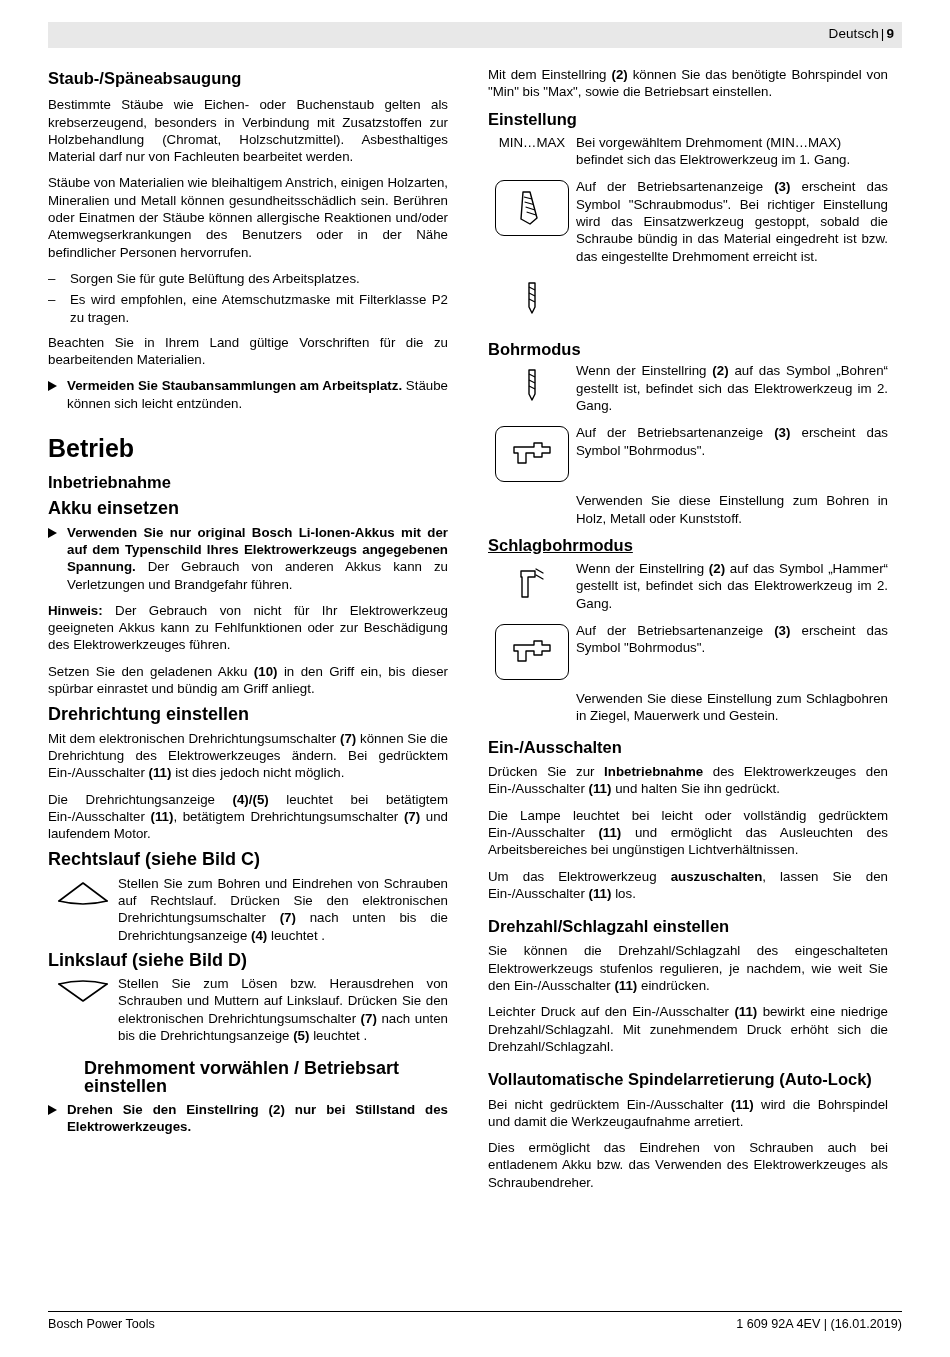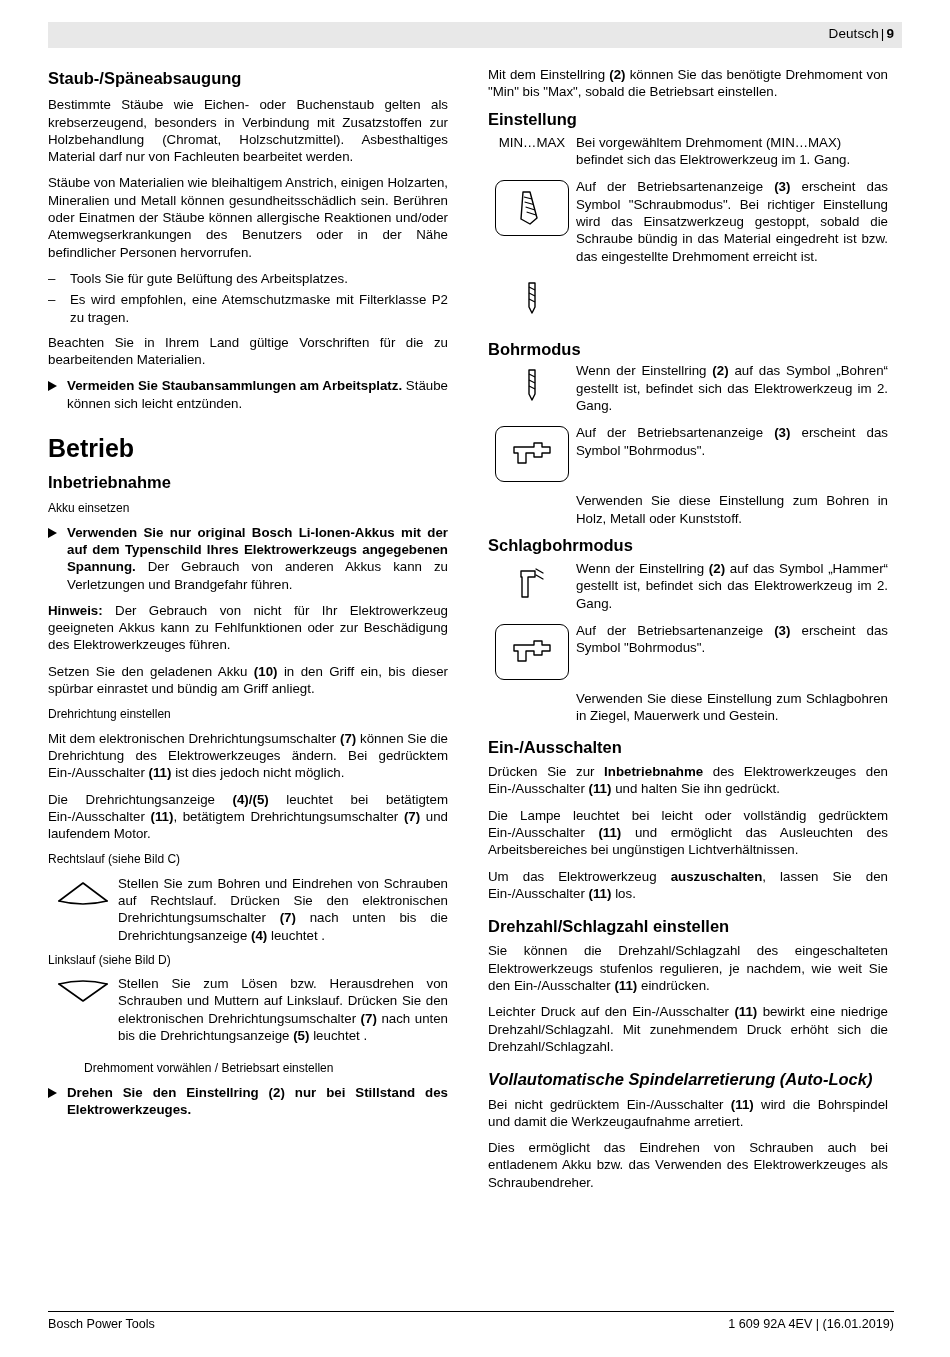--- a/index.html
+++ b/index.html
@@ -64,22 +64,22 @@
     font-weight: bold;
     margin: 22px 0 12px 0;
     line-height: 28px;
   }
   h3.sub {
     font-size: 16.5px;
     font-weight: bold;
     margin: 4px 0 9px 0;
   }
   h4.subsub {
-    font-size: 12px;
-    font-weight: normal;
+    font-size: 18px;
+    font-weight: bold;
     margin: 8px 0 6px 0;
   }
   h4.subsub.first { margin-top: 0; }
 
   .b { font-weight: bold; }
 
   
   .dashitem {
     display: flex;
     margin-bottom: 4px;
@@ -169,21 +169,21 @@
   }
   .dir-row .dir-text {
     flex: 1;
     text-align: justify;
   }
 
   
   .footer {
     position: absolute;
     left: 48px;
-    right: 56px;
+    right: 48px;
     bottom: 26px;
     border-top: 1px solid #000;
     padding-top: 5px;
     font-size: 12.6px;
     display: flex;
     justify-content: space-between;
   }
 </style>
 </head>
 <body>
@@ -198,21 +198,21 @@
 
   <div class="col col-left">
 
     <h3 class="sub">Staub-/Späneabsaugung</h3>
 
     <p>Bestimmte Stäube wie Eichen- oder Buchenstaub gelten als krebserzeugend, besonders in Verbindung mit Zusatzstoffen zur Holzbehandlung (Chromat, Holzschutzmittel). Asbesthaltiges Material darf nur von Fachleuten bearbeitet werden.</p>
     <p>Stäube von Materialien wie bleihaltigem Anstrich, einigen Holzarten, Mineralien und Metall können gesundheitsschädlich sein. Berühren oder Einatmen der Stäube können allergische Reaktionen und/oder Atemwegserkrankungen des Benutzers oder in der Nähe befindlicher Personen hervorrufen.</p>
 
     <div class="dashitem">
       <div class="dash">–</div>
-      <div class="dtext">Tools Sie für gute Belüftung des Arbeitsplatzes.</div>
+      <div class="dtext">Sorgen Sie für gute Belüftung des Arbeitsplatzes.</div>
     </div>
     <div class="dashitem" style="margin-bottom:8px;">
       <div class="dash">–</div>
       <div class="dtext">Es wird empfohlen, eine Atemschutzmaske mit Filterklasse P2 zu tragen.</div>
     </div>
 
     <p>Beachten Sie in Ihrem Land gültige Vorschriften für die zu bearbeitenden Materialien.</p>
 
     <div class="tri-item">
       <div class="tri">
@@ -280,21 +280,21 @@
             <polygon points="0,0 9,5 0,10" fill="#000"></polygon>
           </svg>
       </div>
       <div class="ttext"><span class="b">Drehen Sie den Einstellring (2) nur bei Stillstand des Elektrowerkzeuges.</span></div>
     </div>
 
   </div>
 
   <div class="col col-right">
 
-    <p><span>Mit dem Einstellring </span><span class="b">(2)</span><span> können Sie das benötigte Drehmoment von "Min" bis "Max", sobald die Betriebsart einstellen.</span></p>
+    <p><span>Mit dem Einstellring </span><span class="b">(2)</span><span> können Sie das benötigte Bohrspindel von "Min" bis "Max", sowie die Betriebsart einstellen.</span></p>
 
     <h3 class="sub" style="margin-top:10px;margin-bottom:6px;">Einstellung</h3>
 
     <div class="icon-row">
       <div class="minmax-label">MIN…MAX</div>
       <div class="icon-text nojust">Bei vorgewähltem Drehmoment (MIN…MAX) befindet sich das Elektrowerkzeug im 1. Gang.</div>
     </div>
 
     <div class="icon-row">
       <div class="icon-cell">
@@ -342,21 +342,21 @@
         </div>
       </div>
       <div class="icon-text"><span>Auf der Betriebsartenanzeige </span><span class="b">(3)</span><span> erscheint das Symbol "Bohrmodus".</span></div>
     </div>
 
     <div class="icon-row">
       <div class="icon-cell"></div>
       <div class="icon-text">Verwenden Sie diese Einstellung zum Bohren in Holz, Metall oder Kunststoff.</div>
     </div>
 
-    <h3 class="sub" style="margin-top:4px;margin-bottom:6px;">Schlagbohrmodus</h3>
+    <h3 class="sub" style="margin-top:4px;margin-bottom:6px;text-decoration:underline;">Schlagbohrmodus</h3>
 
     <div class="icon-row">
       <div class="icon-cell">
         <div class="plainicon">
           <svg width="30" height="40" viewBox="0 0 30 40">
             <path d="M4 4 L18 4 L18 10 L11 10 L11 30 L5 30 L5 10 L4 10 Z" fill="none" stroke="#000" stroke-width="1.4" stroke-linejoin="round"></path>
             <path d="M19 2 L26 6 M19 8 L26 12" stroke="#000" stroke-width="1.3" stroke-linecap="round"></path>
           </svg>
         </div>
       </div>
@@ -386,21 +386,21 @@
     <p><span>Die Lampe leuchtet bei leicht oder vollständig gedrücktem Ein-/Ausschalter </span><span class="b">(11)</span><span> und ermöglicht das Ausleuchten des Arbeitsbereiches bei ungünstigen Lichtverhältnissen.</span></p>
 
     <p><span>Um das Elektrowerkzeug </span><span class="b">auszuschalten</span><span>, lassen Sie den Ein-/Ausschalter </span><span class="b">(11)</span><span> los.</span></p>
 
     <h3 class="sub" style="margin-top:16px;margin-bottom:7px;">Drehzahl/Schlagzahl einstellen</h3>
 
     <p><span>Sie können die Drehzahl/Schlagzahl des eingeschalteten Elektrowerkzeugs stufenlos regulieren, je nachdem, wie weit Sie den Ein-/Ausschalter </span><span class="b">(11)</span><span> eindrücken.</span></p>
 
     <p><span>Leichter Druck auf den Ein-/Ausschalter </span><span class="b">(11)</span><span> bewirkt eine niedrige Drehzahl/Schlagzahl. Mit zunehmendem Druck erhöht sich die Drehzahl/Schlagzahl.</span></p>
 
-    <h3 class="sub" style="margin-top:16px;margin-bottom:7px;font-style:italic;">Vollautomatische Spindelarretierung (Auto-Lock)</h3>
+    <h3 class="sub" style="margin-top:16px;margin-bottom:7px;">Vollautomatische Spindelarretierung (Auto-Lock)</h3>
 
     <p><span>Bei nicht gedrücktem Ein-/Ausschalter </span><span class="b">(11)</span><span> wird die Bohrspindel und damit die Werkzeugaufnahme arretiert.</span></p>
 
     <p>Dies ermöglicht das Eindrehen von Schrauben auch bei entladenem Akku bzw. das Verwenden des Elektrowerkzeuges als Schraubendreher.</p>
 
   </div>
 
   <div class="footer">
     <div>Bosch Power Tools</div>
     <div>1 609 92A 4EV | (16.01.2019)</div>

